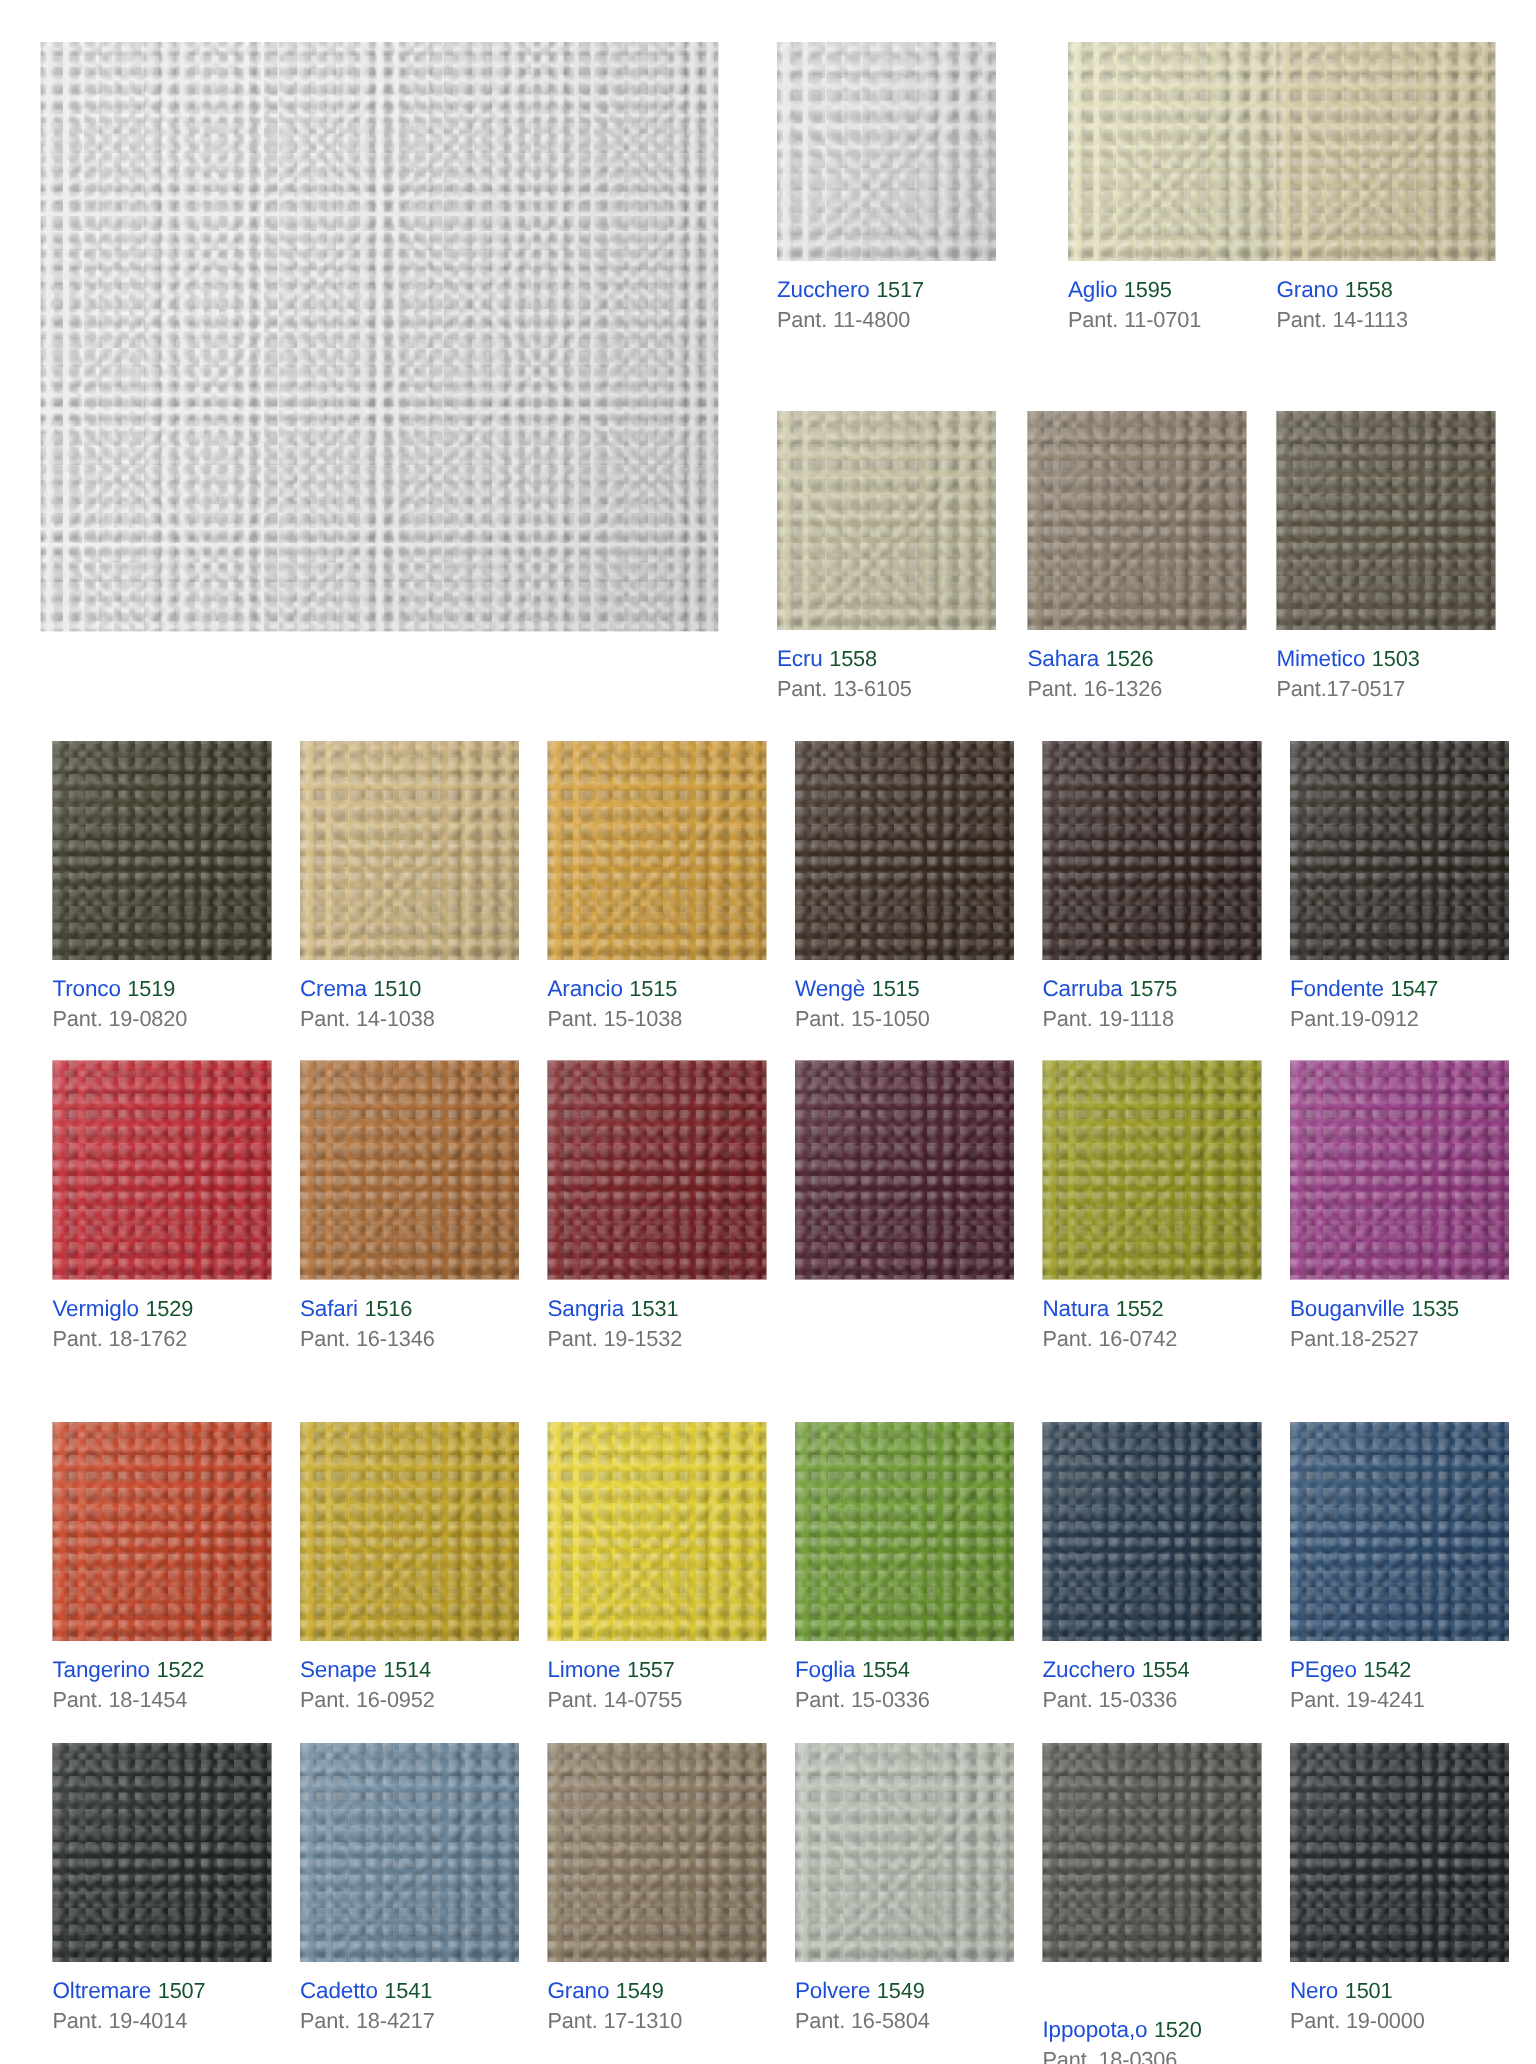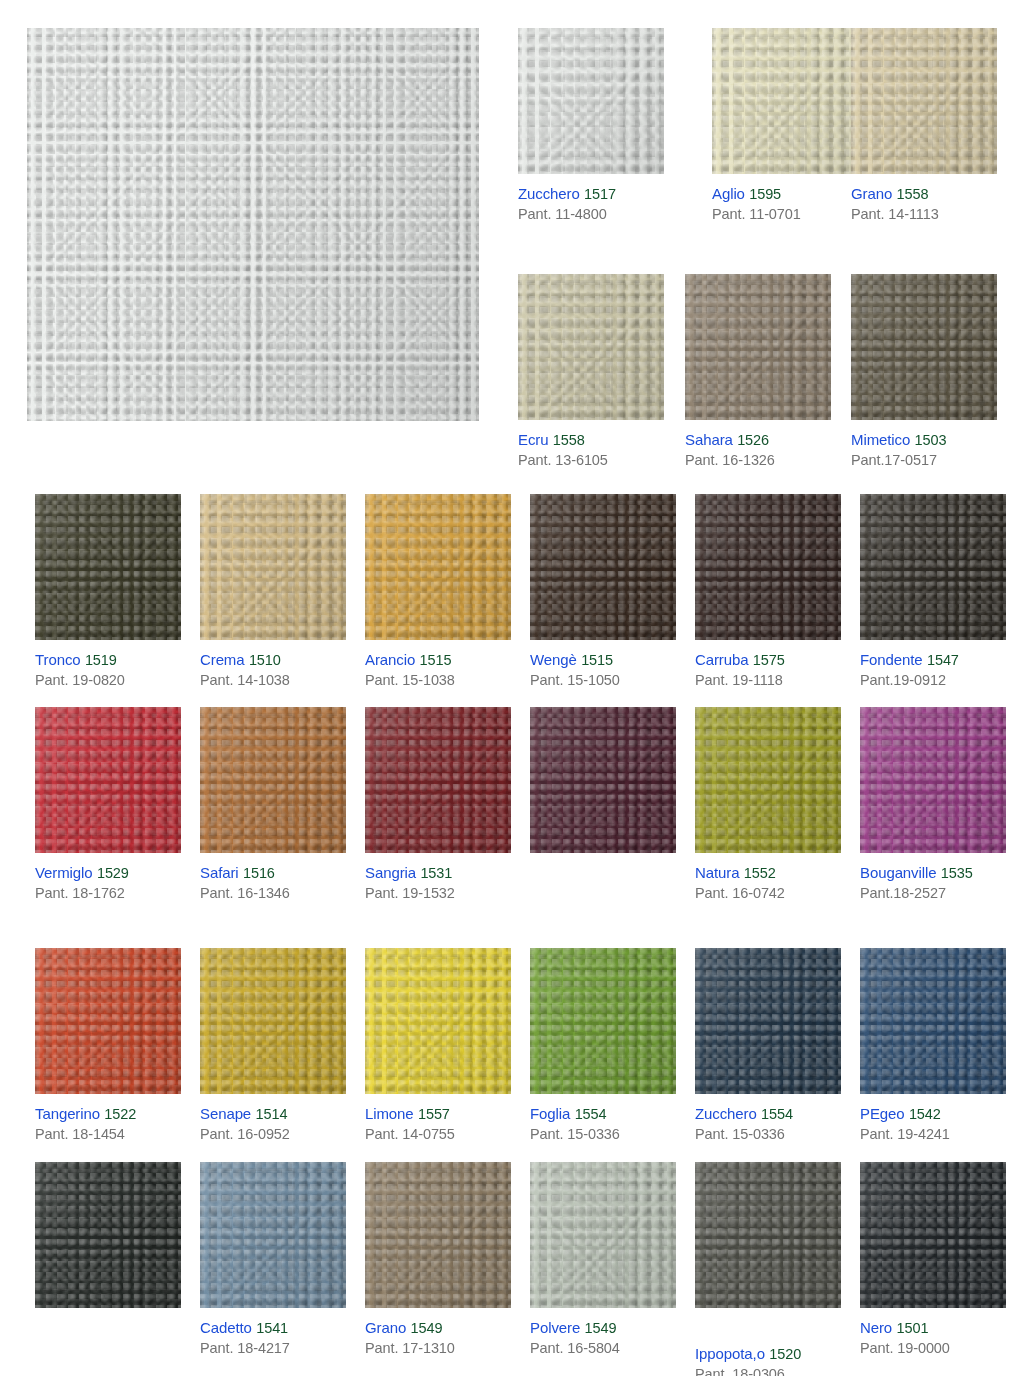--- a/index.html
+++ b/index.html
@@ -434,20 +434,27 @@
     </div>
   </div>
 </div>
 
 <div class="grid-row" style="top:1162px;">
   <div class="cell">
     <div class="swatch" style="background-color: rgb(38, 43, 40);">
       <span class="grain"></span>
       <span class="sheen"></span>
     </div>
+    <div class="label">
+      <span class="line1">
+        <span class="name">Oltremare</span>
+        <span class="code">1507</span>
+      </span>
+      <span class="pant">Pant. 19-4014</span>
+    </div>
   </div>
   <div class="cell">
     <div class="swatch" style="background-color: rgb(110, 138, 160);">
       <span class="grain"></span>
       <span class="sheen"></span>
     </div>
     <div class="label">
       <span class="line1">
         <span class="name">Cadetto</span>
         <span class="code">1541</span>

